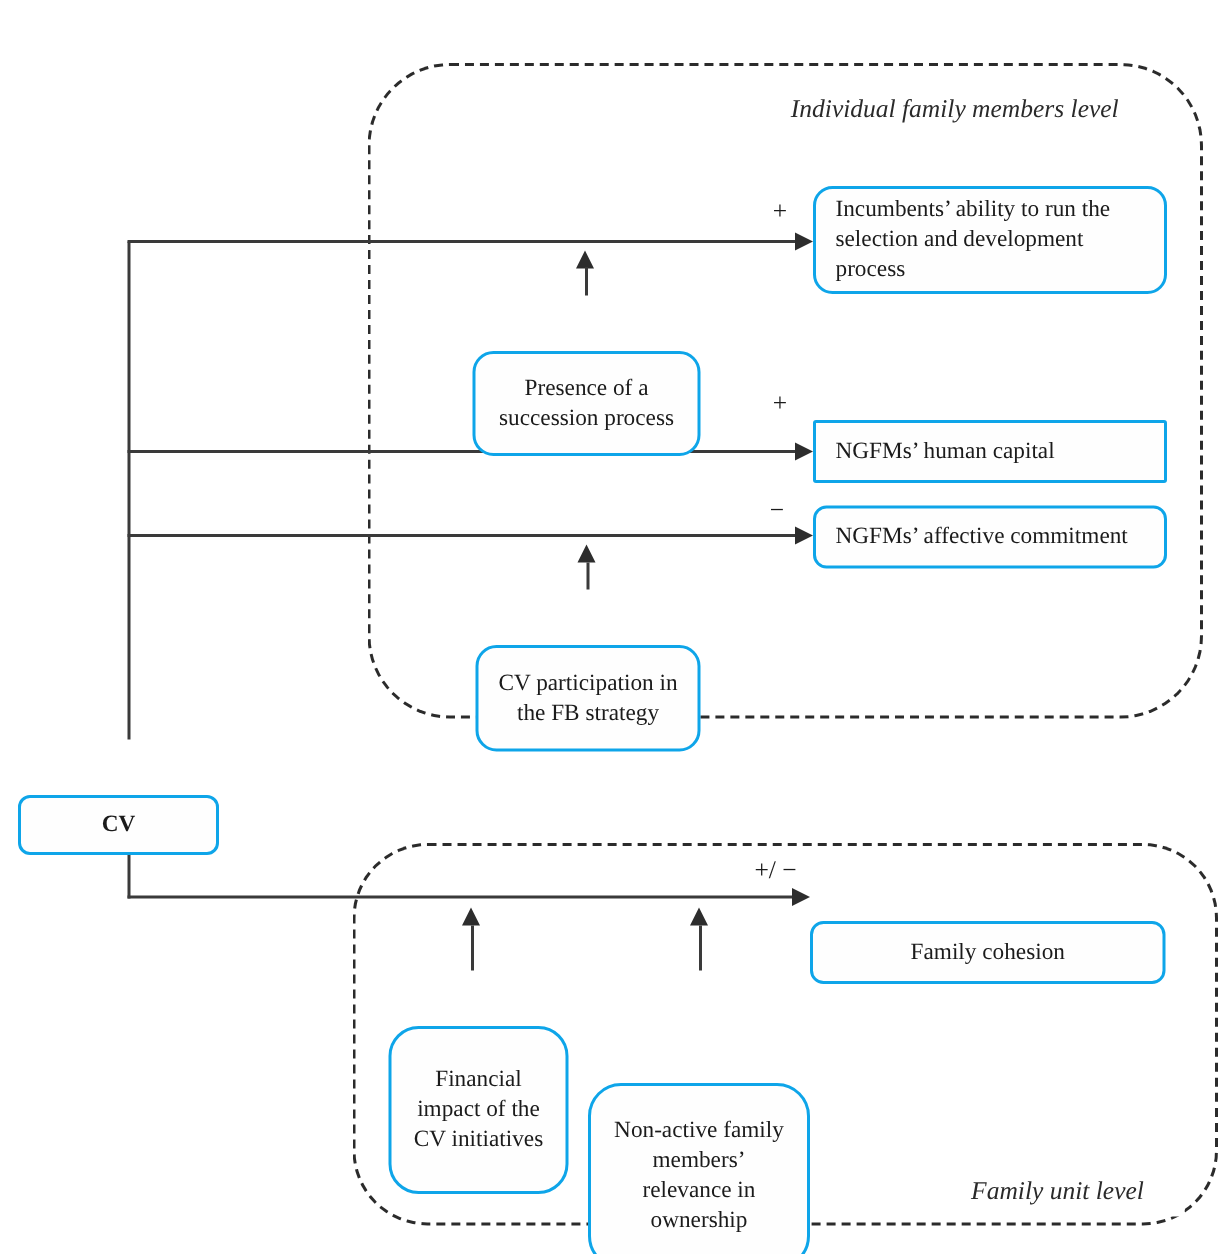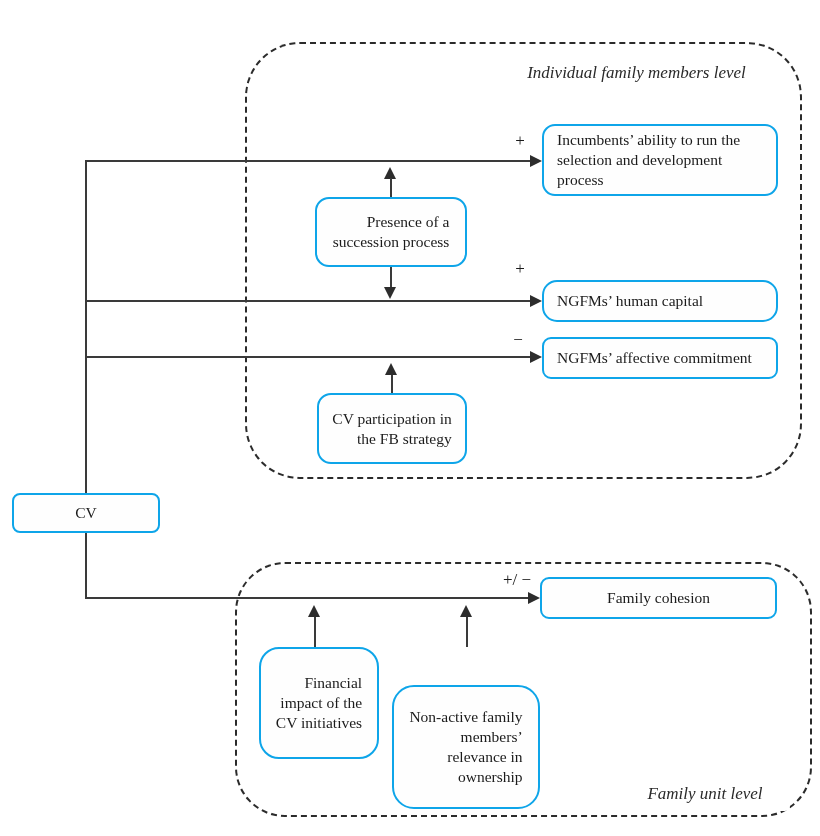--- a/index.html
+++ b/index.html
@@ -34,21 +34,21 @@
     position:absolute;
     background:#fefefe;
     border:2px solid #0ea5e9;
     display:flex;align-items:center;
     font-size:15.5px;
     line-height:1.28;
     white-space:pre-line;
     box-sizing:border-box;
     color:#1b1b1b;
   }
-  .node.center{justify-content:center;text-align:right;}
+  .node.center{justify-content:center;text-align:center;margin-top:37px;}
   .node.left{justify-content:flex-start;text-align:left;padding-left:13px;padding-right:6px;}
   
   .line{position:absolute;background:#3a3a3a;}
   
   .ah-right{position:absolute;width:0;height:0;
     border-top:6px solid transparent;border-bottom:6px solid transparent;
     border-left:12px solid #2d2d2d;}
   .ah-up{position:absolute;width:0;height:0;
     border-left:6px solid transparent;border-right:6px solid transparent;
     border-bottom:12px solid #2d2d2d;}
@@ -103,30 +103,30 @@
   <div class="line" style="left:314px;top:617px;width:2px;height:30px;"></div>
 
   <div class="ah-up" style="left:460px;top:605px;"></div>
   <div class="line" style="left:466px;top:617px;width:2px;height:30px;"></div>
 
   <div class="sign" style="left:506px;top:131px;width:28px;">+</div>
   <div class="sign" style="left:506px;top:259px;width:28px;">+</div>
   <div class="sign" style="left:504px;top:330px;width:28px;">−</div>
   <div class="sign" style="left:489px;top:570px;width:56px;">+/ −</div>
 
-  <div class="node center" style="left:12px;top:493px;width:148px;height:40px;border-radius:8px;">CV</div>
+  <div class="node center" style="left:12px;top:493px;width:134px;height:40px;border-radius:8px;font-weight:bold;">CV</div>
 
   <div class="node left" style="left:542px;top:124px;width:236px;height:72px;border-radius:13px;">Incumbents’ ability to run the
 selection and development
 process</div>
 
   <div class="node center" style="left:315px;top:197px;width:152px;height:70px;border-radius:14px;">Presence of a
 succession process</div>
 
-  <div class="node left" style="left:542px;top:280px;width:236px;height:42px;border-radius:15px;">NGFMs’ human capital</div>
+  <div class="node left" style="left:542px;top:280px;width:236px;height:42px;border-radius:2px;">NGFMs’ human capital</div>
 
   <div class="node left" style="left:542px;top:337px;width:236px;height:42px;border-radius:9px;">NGFMs’ affective commitment</div>
 
   <div class="node center" style="left:317px;top:393px;width:150px;height:71px;border-radius:14px;">CV participation in
 the FB strategy</div>
 
   <div class="node center" style="left:540px;top:577px;width:237px;height:42px;border-radius:9px;">Family cohesion</div>
 
   <div class="node center" style="left:259px;top:647px;width:120px;height:112px;border-radius:20px;">Financial
 impact of the

